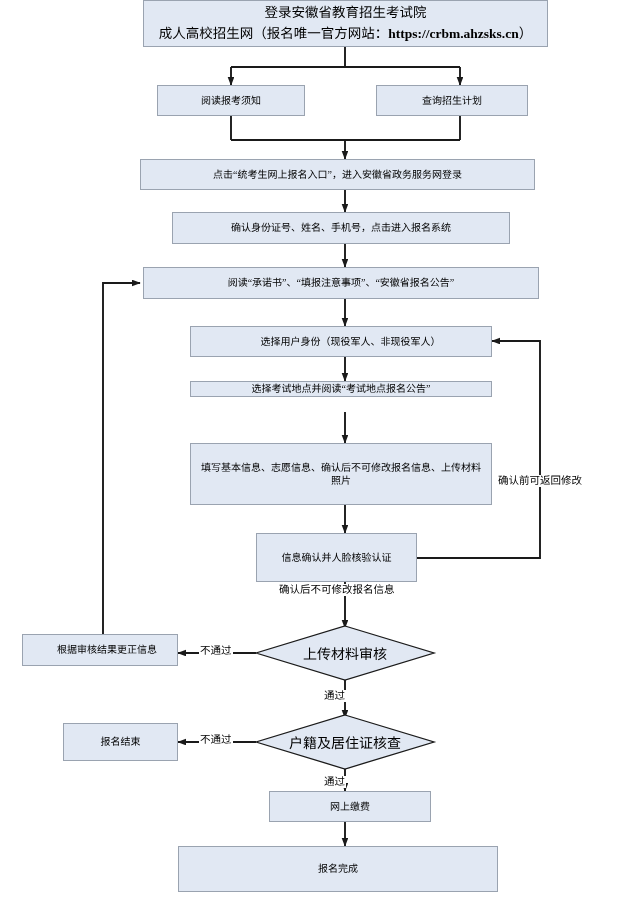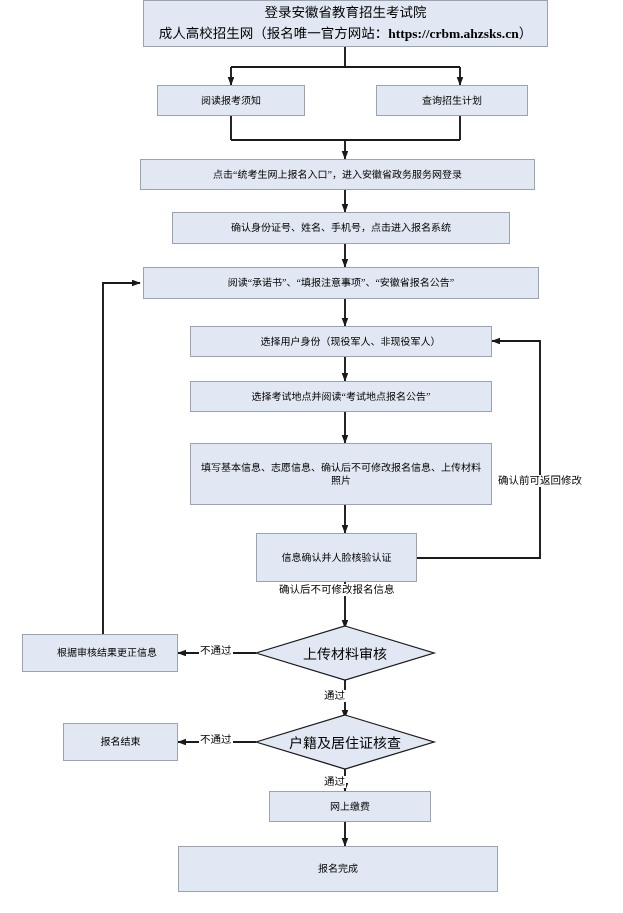--- a/index.html
+++ b/index.html
@@ -148,37 +148,37 @@
   </div>
 
   <div class="node" style="left:143px; top:267px; width:396px; height:32px;">
     <span class="node-text">阅读“承诺书”、“填报注意事项”、“安徽省报名公告”</span>
   </div>
 
   <div class="node" style="left:190px; top:326px; width:302px; height:31px;padding-left:25px;">
     <span class="node-text">选择用户身份（现役军人、非现役军人）</span>
   </div>
 
-  <div class="node" style="left:190px; top:381px; width:302px; height:31px;">
+  <div class="node" style="left:190px; top:381px; width:302px; height:16px;">
     <span class="node-text">选择考试地点并阅读“考试地点报名公告”</span>
   </div>
 
   <div class="node" style="left:190px; top:443px; width:302px; height:62px;">
     <span class="node-text">填写基本信息、志愿信息、确认后不可修改报名信息、上传材料照片</span>
   </div>
 
   <div class="node" style="left:256px; top:533px; width:161px; height:49px;">
     <span class="node-text">信息确认并人脸核验认证</span>
   </div>
 
   <div class="diamond-label" style="left:270px; top:638px; width:150px; height:30px;">
     <span class="node-text">上传材料审核</span>
   </div>
 
-  <div class="node" style="left:22px; top:634px; width:156px; height:38px;padding-left:20px;">
+  <div class="node" style="left:22px; top:634px; width:156px; height:32px;padding-left:20px;">
     <span class="node-text small">根据审核结果更正信息</span>
   </div>
 
   <div class="diamond-label" style="left:262px; top:727px; width:166px; height:30px;">
     <span class="node-text">户籍及居住证核查</span>
   </div>
 
   <div class="node" style="left:63px; top:723px; width:115px; height:38px;justify-content:center;">
     <span class="node-text">报名结束</span>
   </div>

